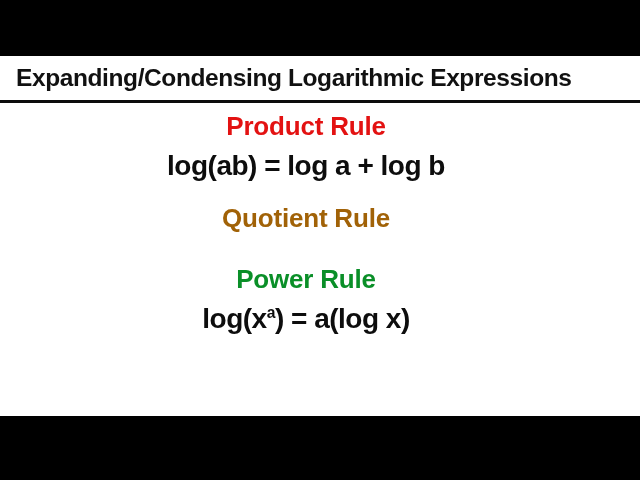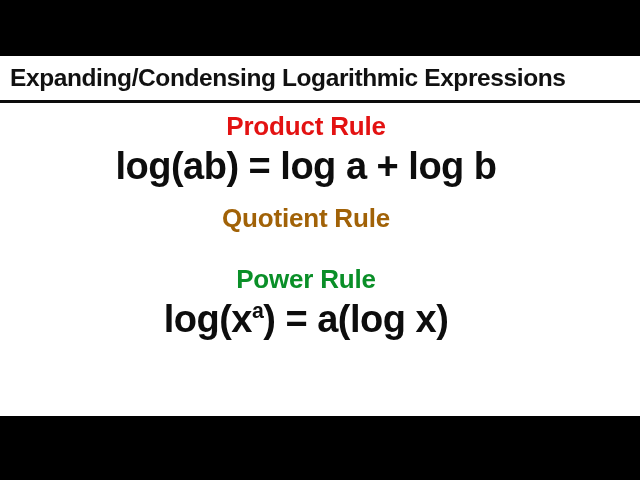--- a/index.html
+++ b/index.html
@@ -58,21 +58,21 @@
     height: 44px;
     box-sizing: border-box;
     display: flex;
     align-items: center;
   }
   .header-title {
     font-size: 24.5px;
     font-weight: bold;
     color: #111111;
     letter-spacing: -0.4px;
-    padding-left: 10px;
+    padding-left: 16px;
     white-space: nowrap;
   }
   .header-rule {
     position: absolute;
     left: 0;
     top: 44px;
     width: 640px;
     height: 3px;
     background: #0c0c0c;
   }
@@ -98,21 +98,21 @@
     font-size: 26px;
     font-weight: bold;
     line-height: 30px;
     letter-spacing: -0.2px;
   }
   .rule-heading.red { color: #e31212; }
   .rule-heading.purple { color: #a16207; }
   .rule-heading.green { color: #0a8f28; }
 
   .rule-formula {
-    font-size: 38px;
+    font-size: 28px;
     font-weight: bold;
     color: #0d0d0d;
     line-height: 46px;
     letter-spacing: -0.5px;
     margin-top: 2px;
   }
   .rule-formula sup {
     font-size: 0.56em;
     vertical-align: super;
     line-height: 0;

